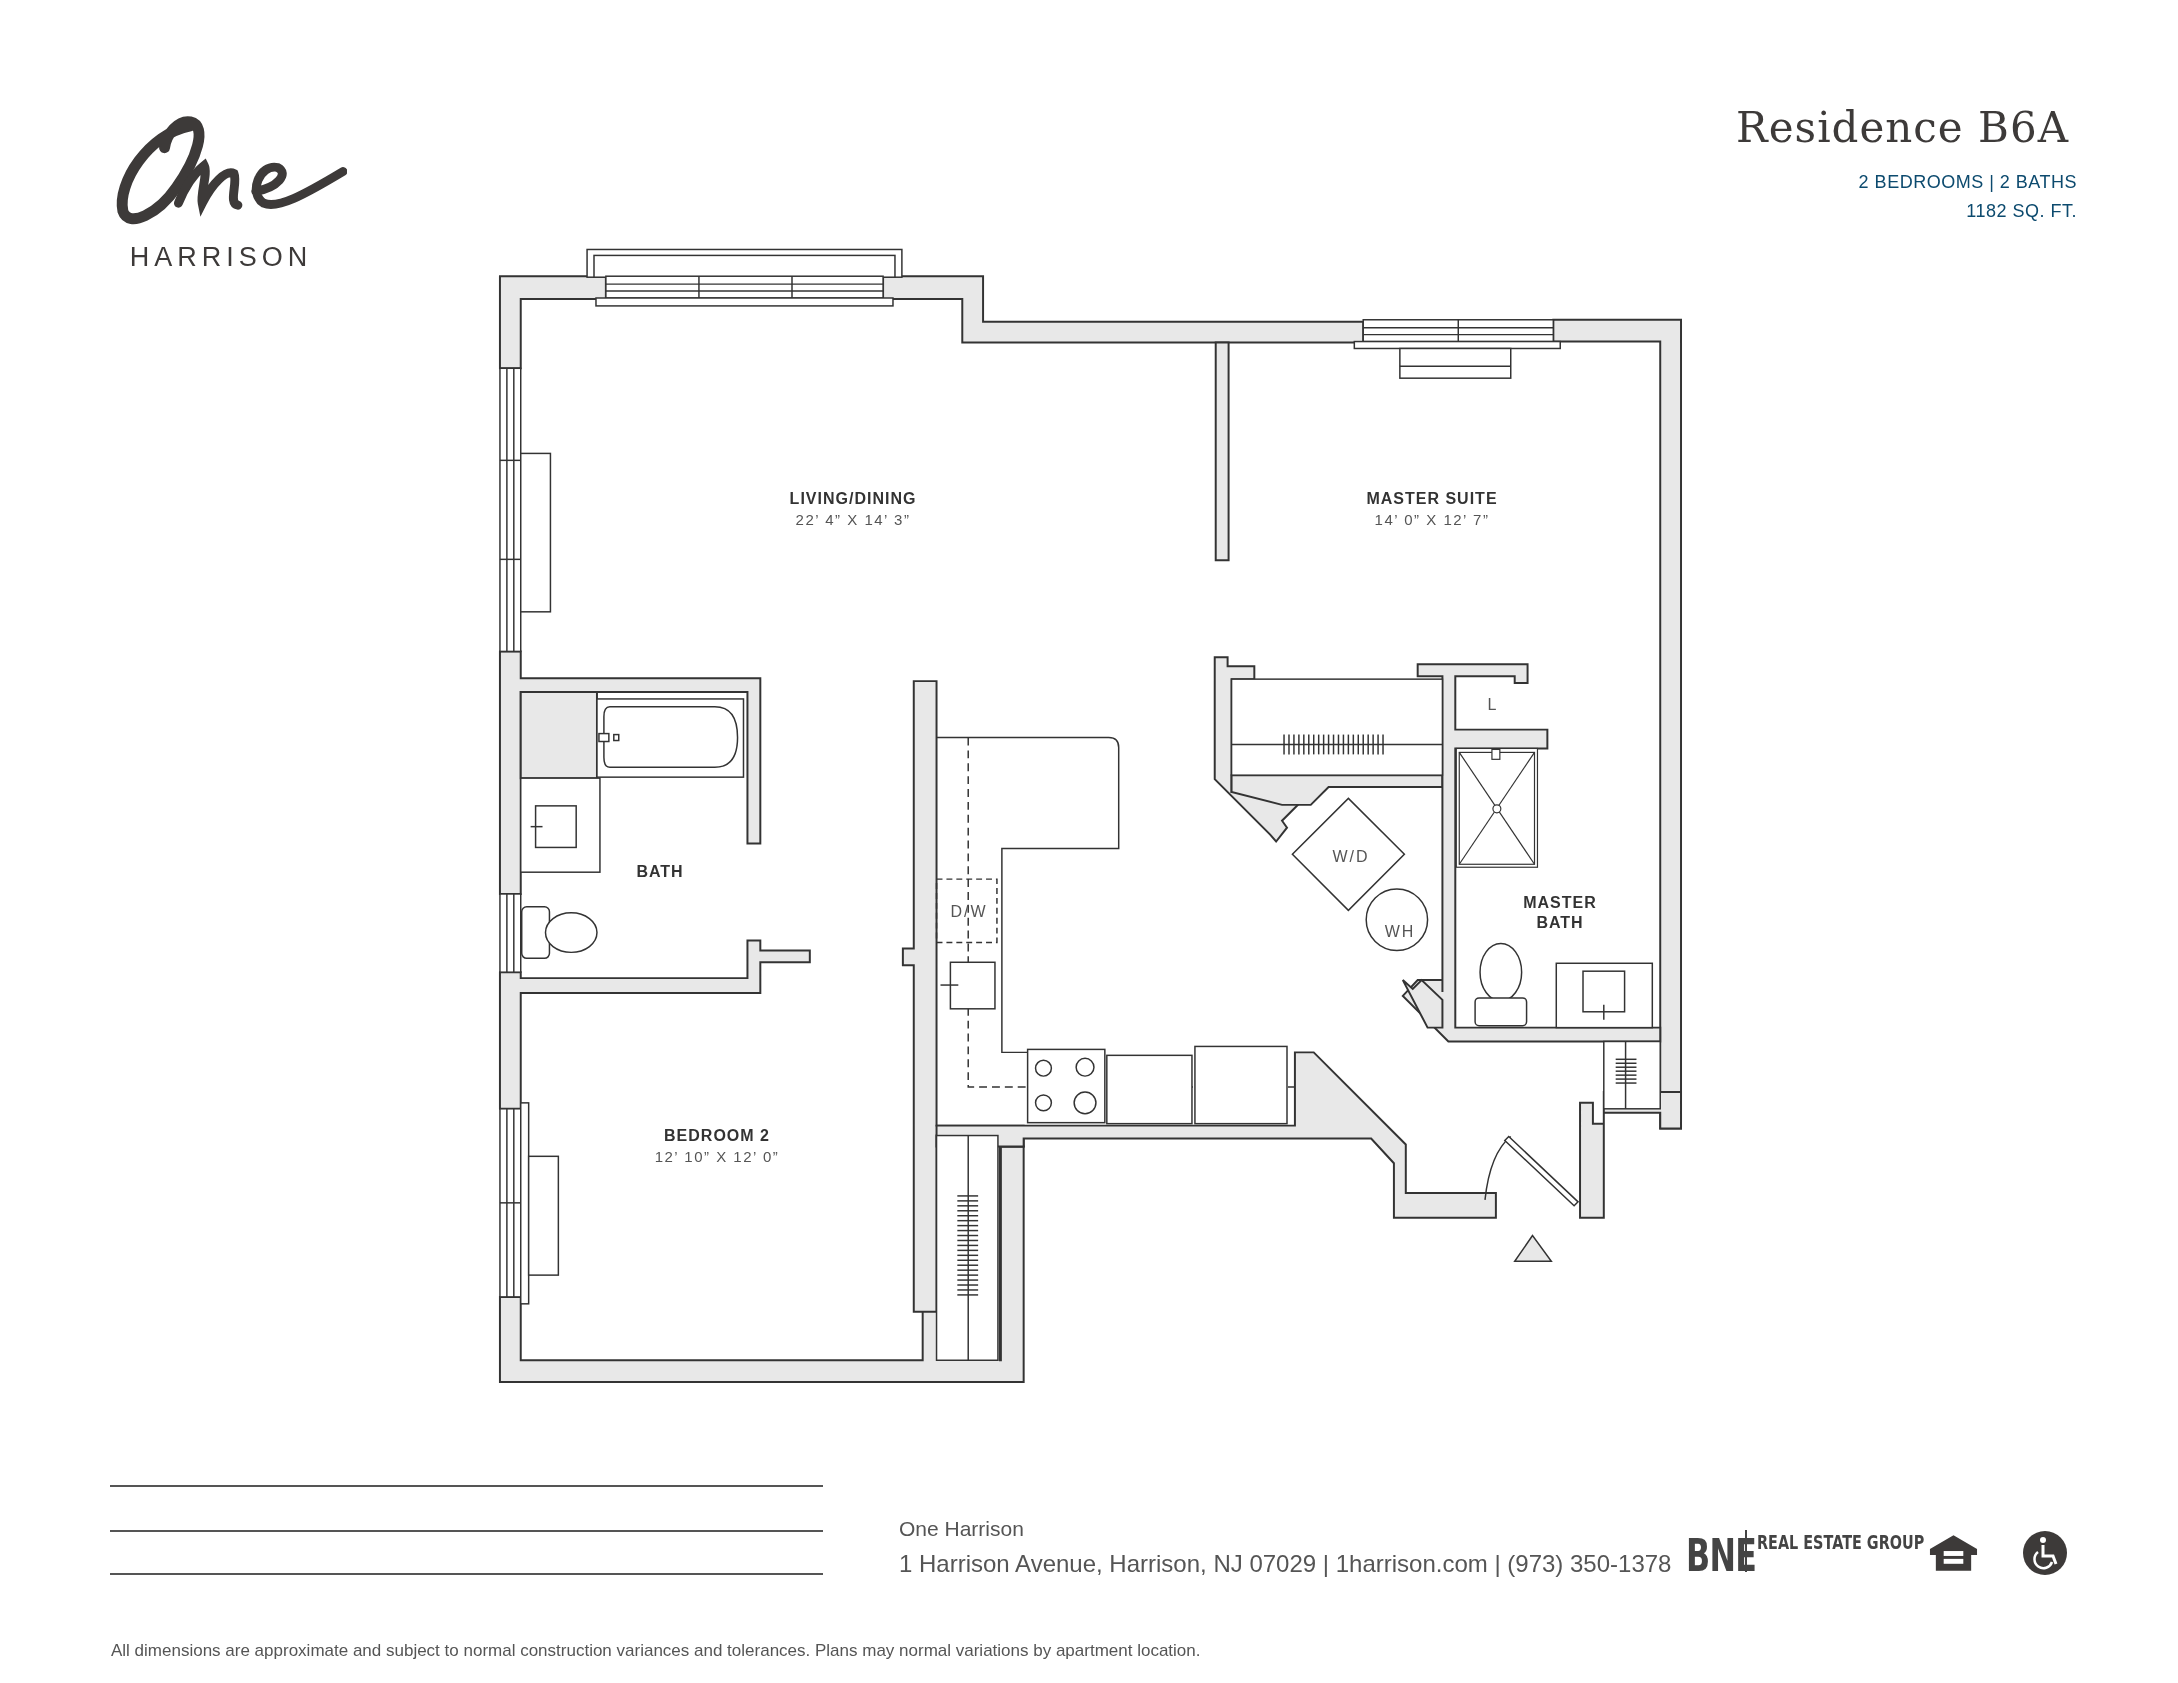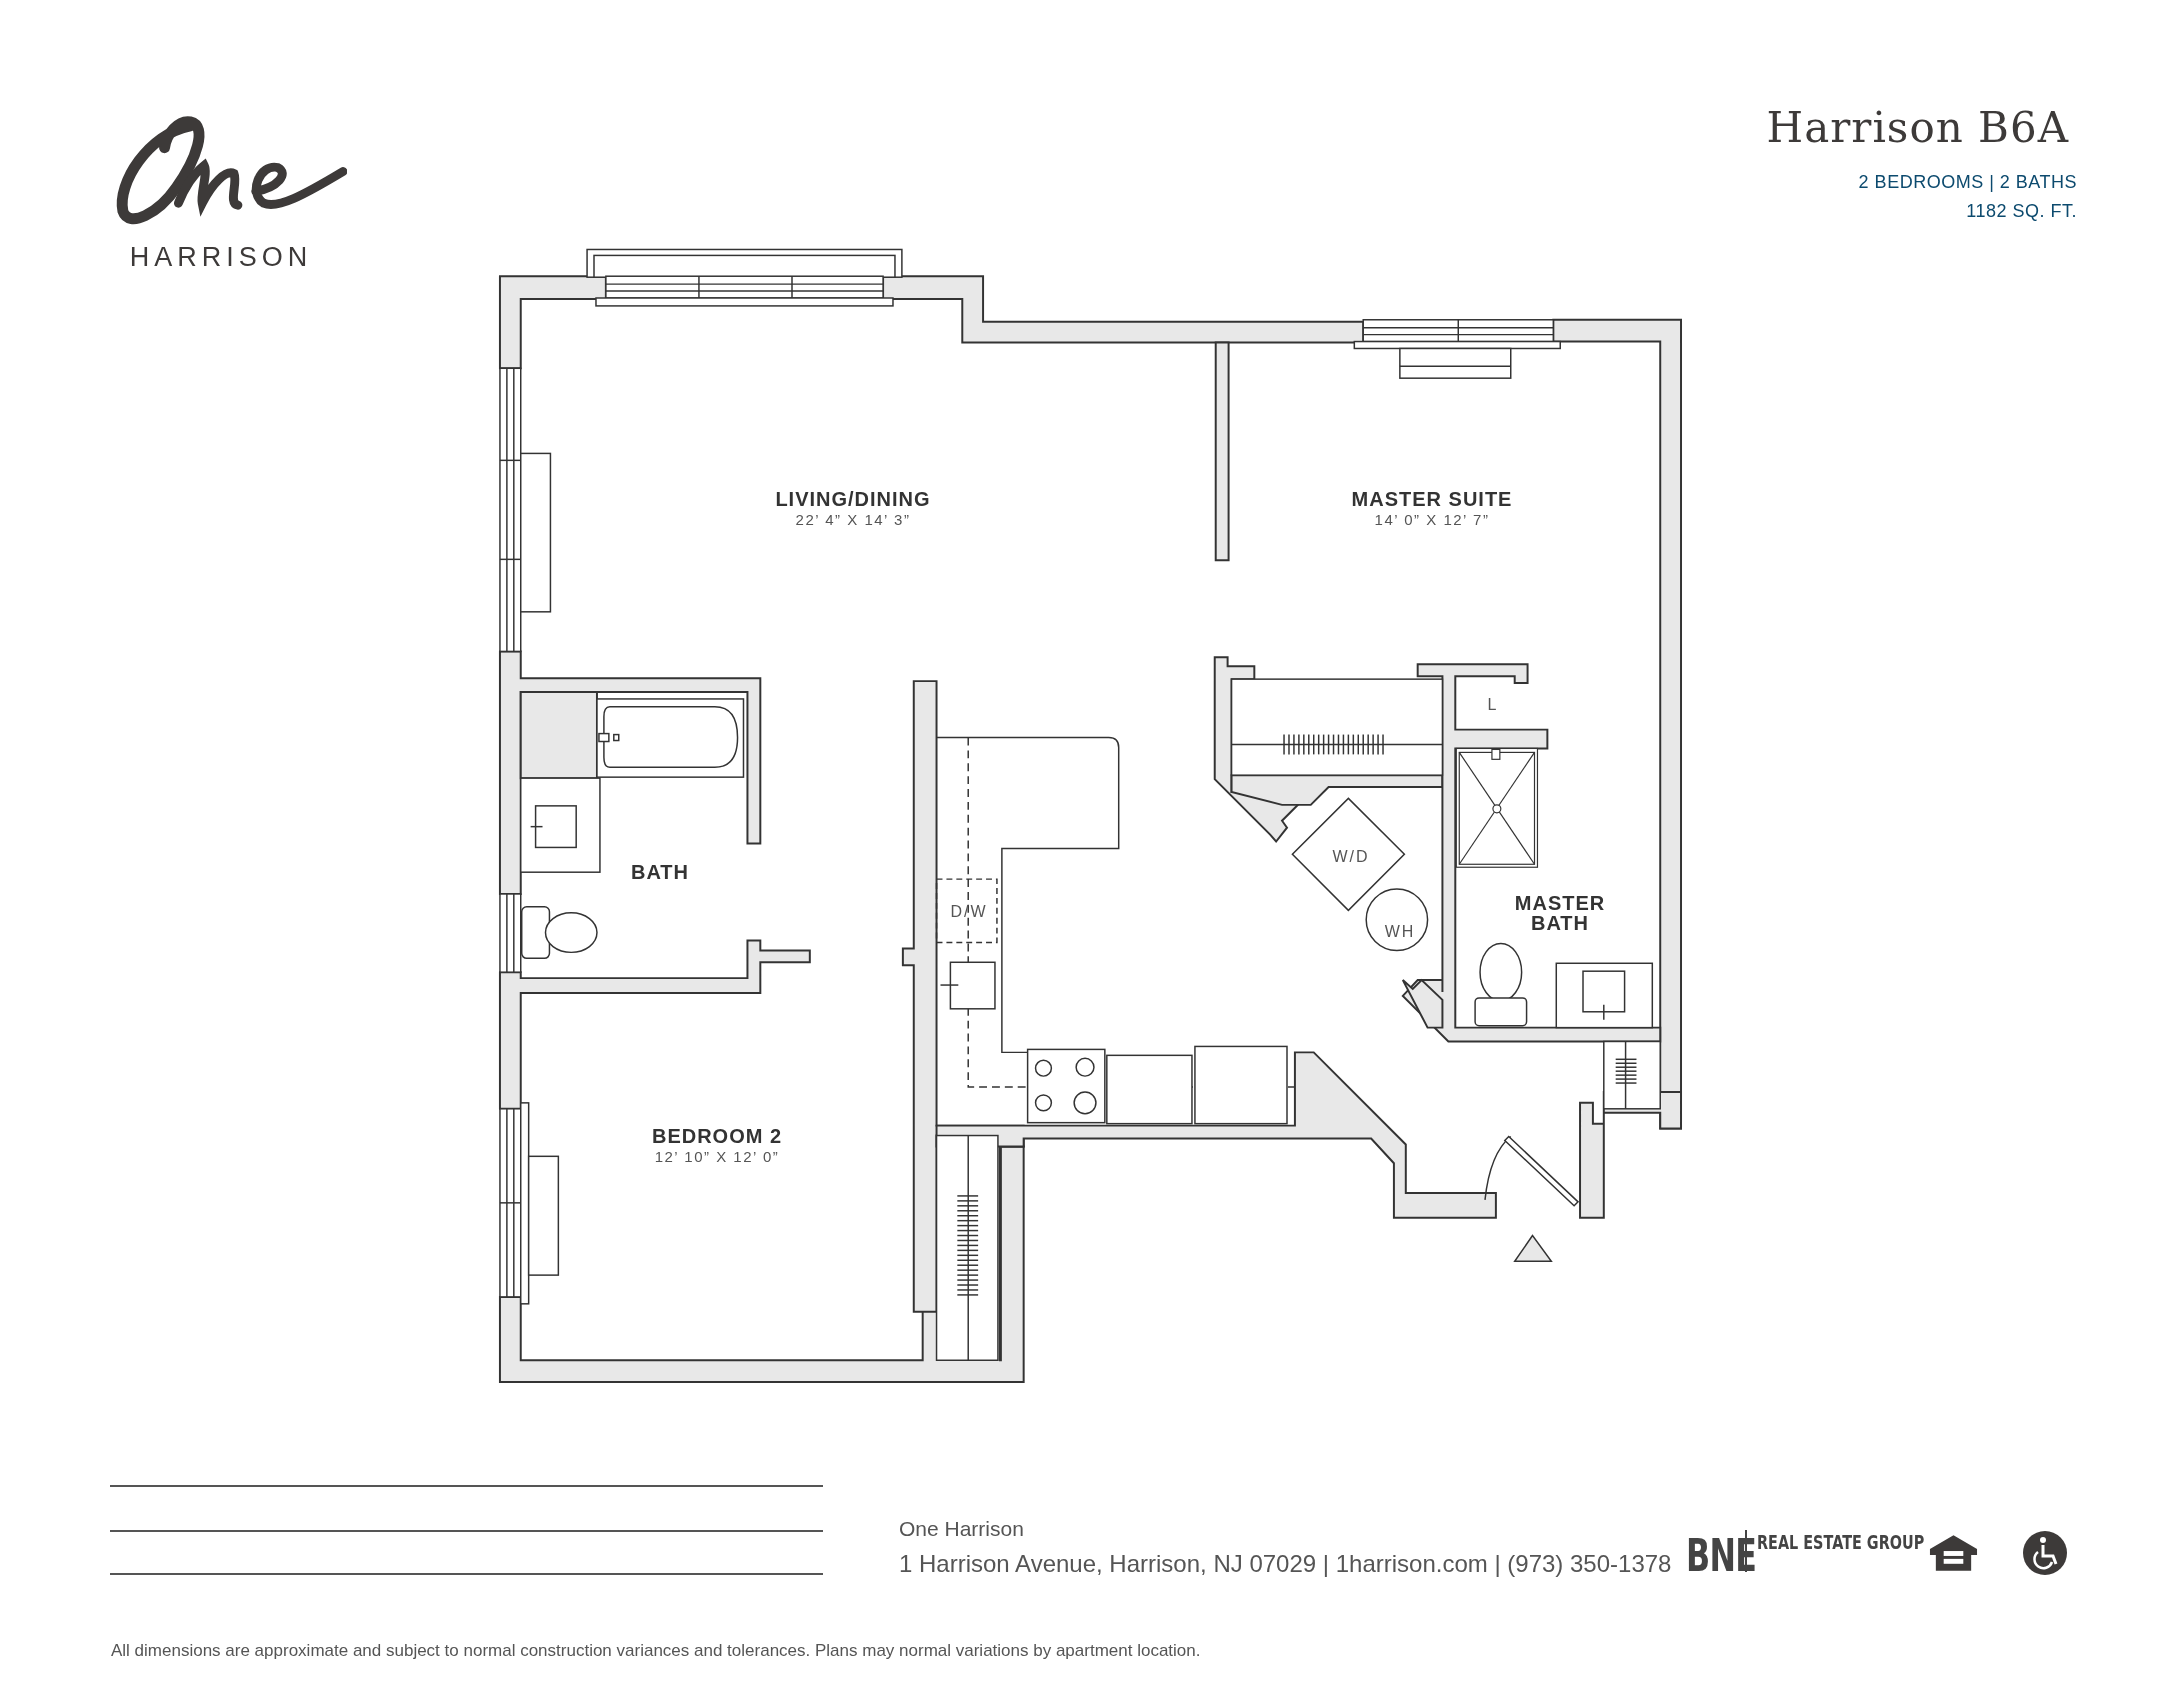--- a/index.html
+++ b/index.html
@@ -4,21 +4,21 @@
 <style>
   html,body{margin:0;padding:0;background:#fff;}
   body{width:2178px;height:1683px;position:relative;overflow:hidden;font-family:"Liberation Sans",sans-serif;color:#3d3a39;}
   .abs{position:absolute;}
   .logo-script{left:109px;top:104px;width:238px;height:129px;}
   .logo-word{left:111px;top:242px;width:220px;text-align:center;font-size:27px;letter-spacing:5px;color:#3d3a39;font-family:"Liberation Sans",sans-serif;}
   .title{right:109px;top:103px;font-family:"DejaVu Serif",serif;font-size:42px;color:#3d3a39;letter-spacing:1px;text-align:right;}
   .sub{right:101px;font-size:18px;color:#0c4a6e;text-align:center;letter-spacing:0.5px;}
   .plan{left:0;top:0;width:2178px;height:1683px;}
   .room-label{position:absolute;transform:translateX(-50%);text-align:center;white-space:nowrap;}
-  .room-name{font-weight:bold;font-size:20px;letter-spacing:1px;color:#333;line-height:20px;}
+  .room-name{font-weight:bold;font-size:16px;letter-spacing:1px;color:#333;line-height:20px;}
   .room-dim{font-size:15px;color:#555;letter-spacing:1.5px;line-height:22px;}
   .fixture-label{position:absolute;transform:translate(-50%,-50%);font-size:16px;color:#555;letter-spacing:2px;}
   .line{position:absolute;left:110px;width:713px;height:2px;background:#555;}
   .footer-name{left:899px;top:1517px;font-size:21px;color:#555;}
   .footer-addr{left:899px;top:1550px;font-size:24px;color:#555;}
   .disclaimer{left:111px;top:1641px;font-size:17px;color:#555;}
   .bne{left:1686px;top:1530px;display:flex;align-items:flex-start;}
   .bne-big{font-family:"DejaVu Sans",sans-serif;font-weight:bold;font-size:44px;color:#444;transform:scaleX(0.72);transform-origin:left center;letter-spacing:-1px;width:59px;}
   .bne-bar{width:2px;height:42px;background:#444;margin:0 10px 0 0;}
   .bne-small{font-family:"DejaVu Sans",sans-serif;font-weight:bold;font-size:20px;color:#444;transform:scaleX(0.72);transform-origin:left center;white-space:nowrap;}
@@ -30,21 +30,21 @@
 
 <svg class="abs logo-script" viewBox="0 0 240 130">
   <g fill="none" stroke="#3d3a39" stroke-linecap="round">
     <path d="M82 22 C40 30 8 80 14 108 C20 126 50 110 68 84 C88 56 100 22 82 18 C70 16 58 30 56 44" stroke-width="11"></path>
     <path d="M70 100 C78 80 86 70 96 62 C100 70 92 90 94 100 C104 80 118 66 126 70 C130 80 120 100 130 102" stroke-width="9"></path>
     <path d="M148 88 C170 84 182 70 170 64 C152 60 140 90 156 100 C170 106 196 92 236 68" stroke-width="9"></path>
   </g>
 </svg>
 <div class="abs logo-word">HARRISON</div>
 
-<div class="abs title">Harrison B6A</div>
+<div class="abs title">Residence B6A</div>
 <div class="abs sub" style="top:172px;">2 BEDROOMS | 2 BATHS</div>
 <div class="abs sub" style="top:201px;">1182 SQ. FT.</div>
 
 <svg class="abs plan" viewBox="0 0 2200 1700">
   <g stroke="#333" stroke-width="2" fill="#e8e8e8" stroke-linejoin="miter">
 
     <path d="M505 279 L612 279 L612 302 L526 302 L526 372 L505 372 Z"></path>
 
     <path d="M892 279 L993 279 L993 325 L1377 325 L1377 346 L1251 346 L1251 346 L1230 346 L972 346 L972 302 L892 302 Z"></path>
 

